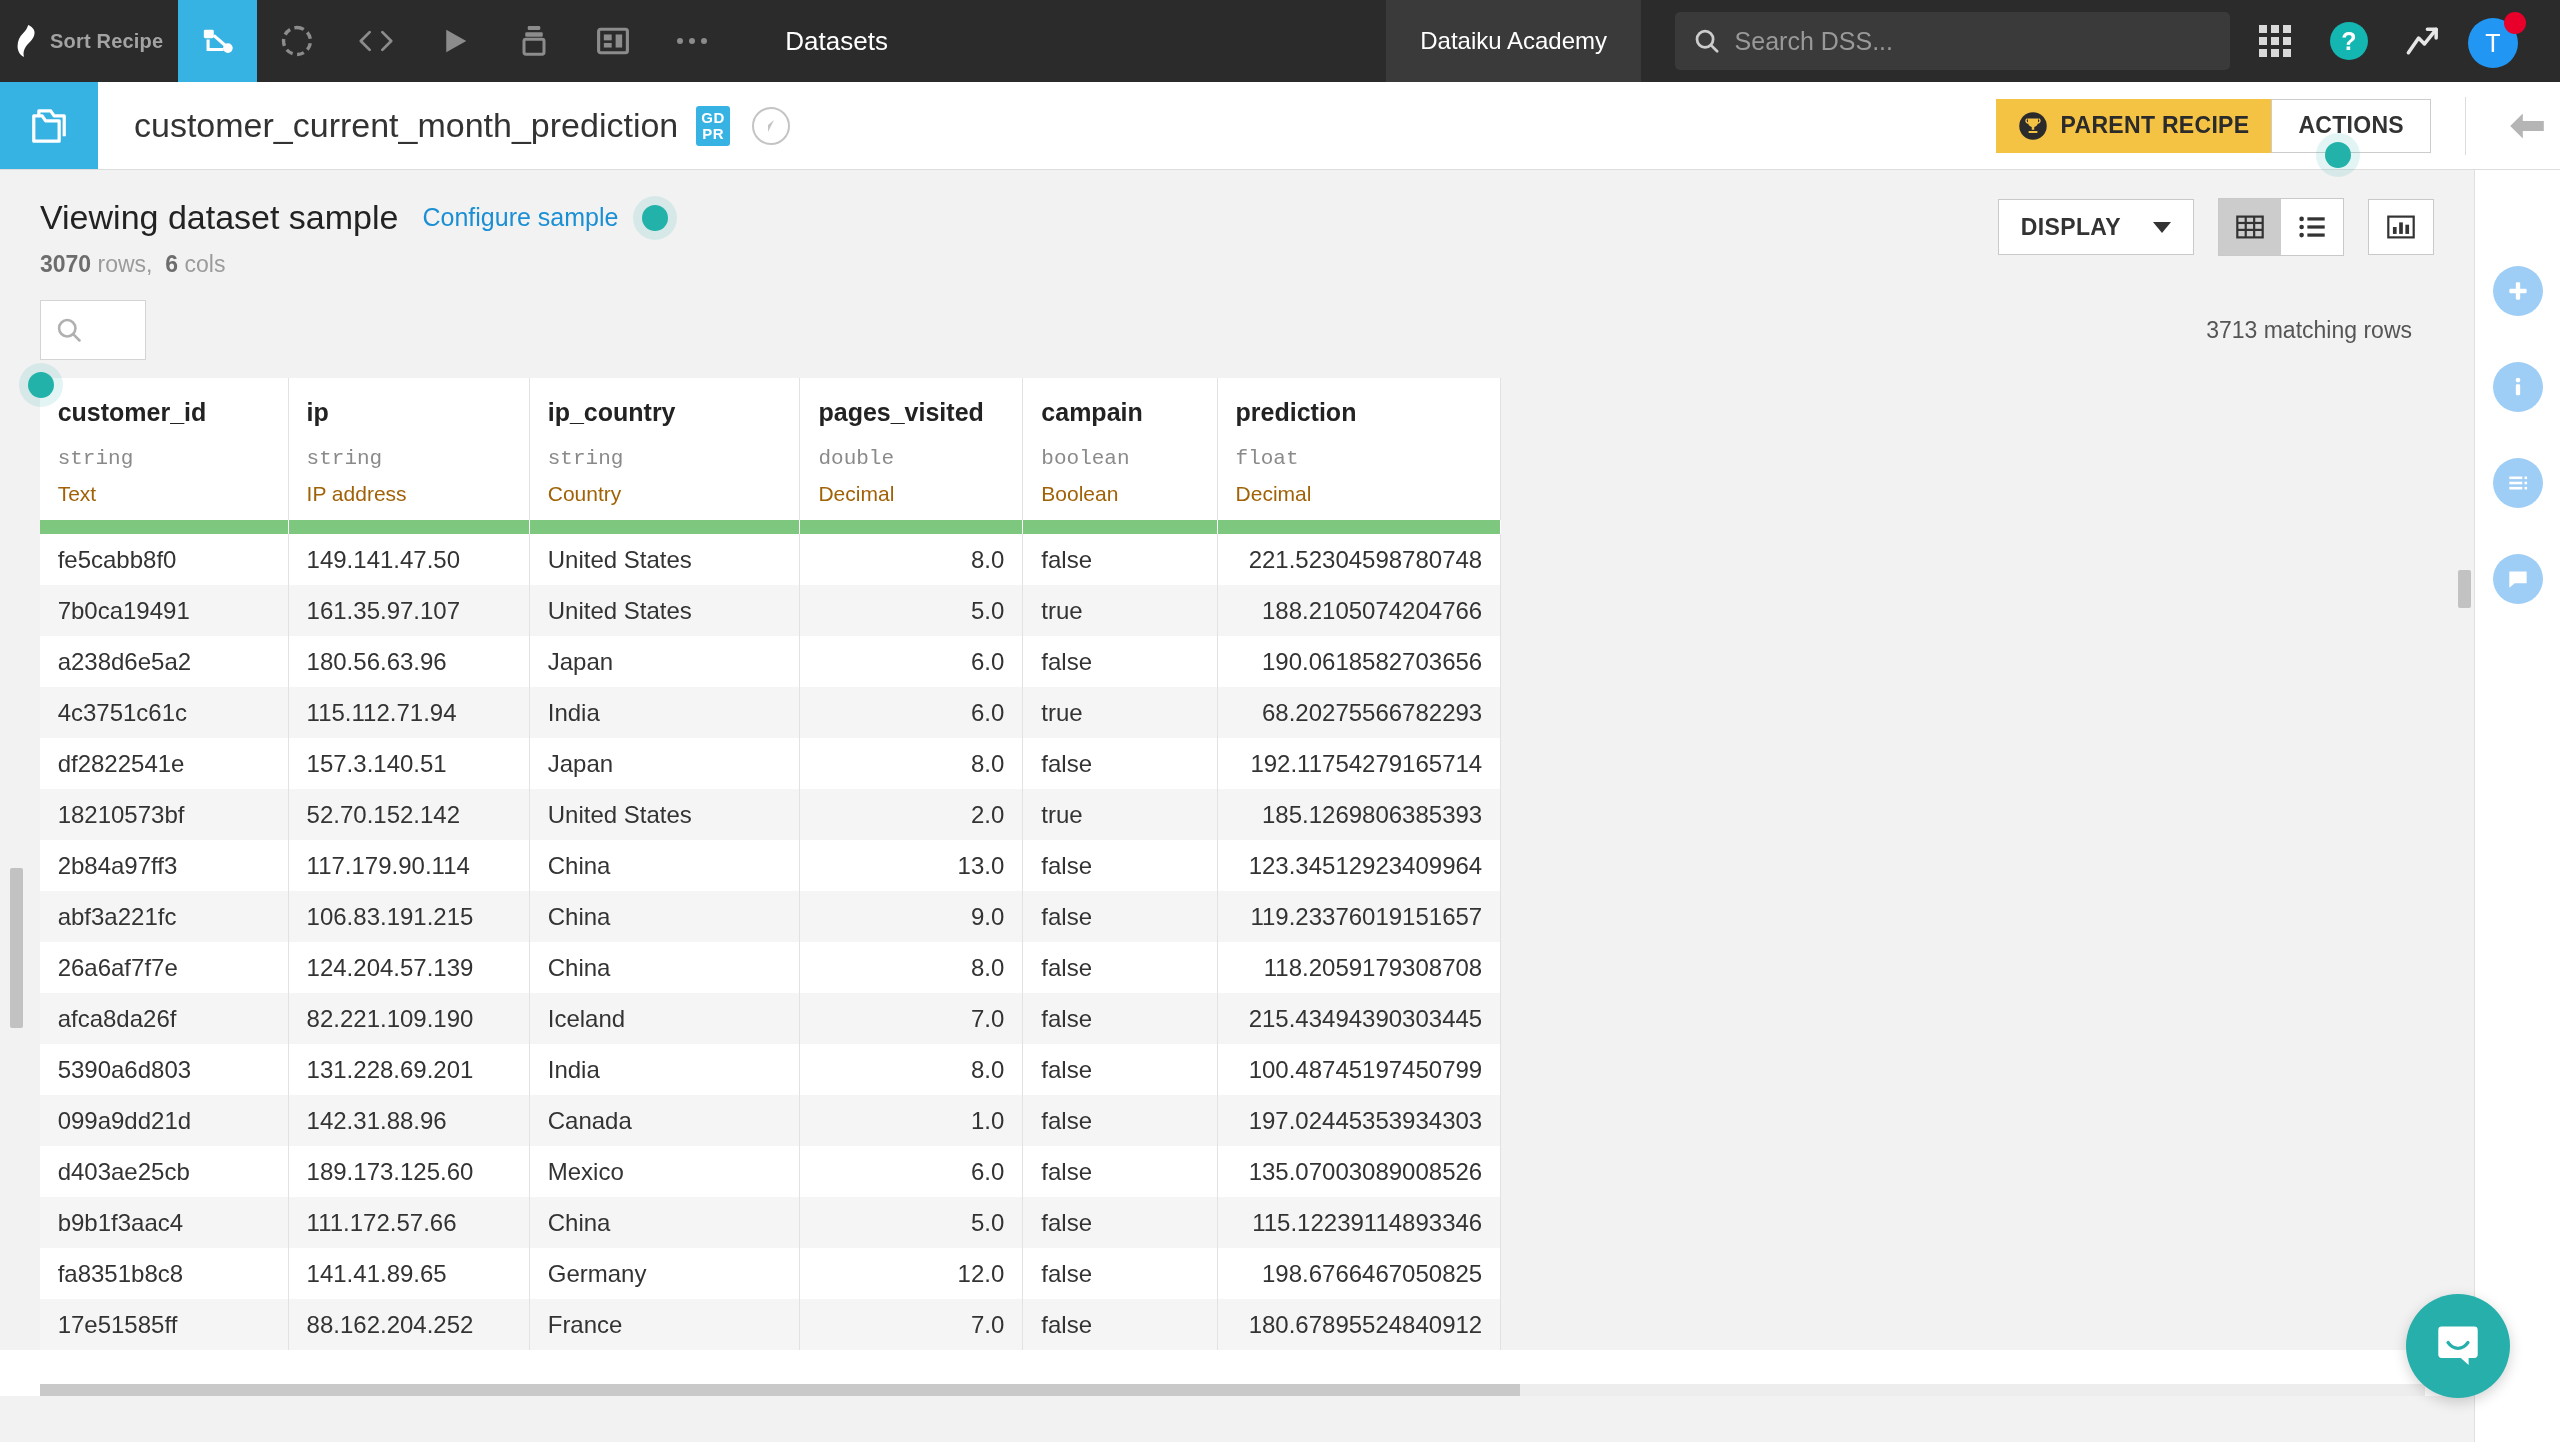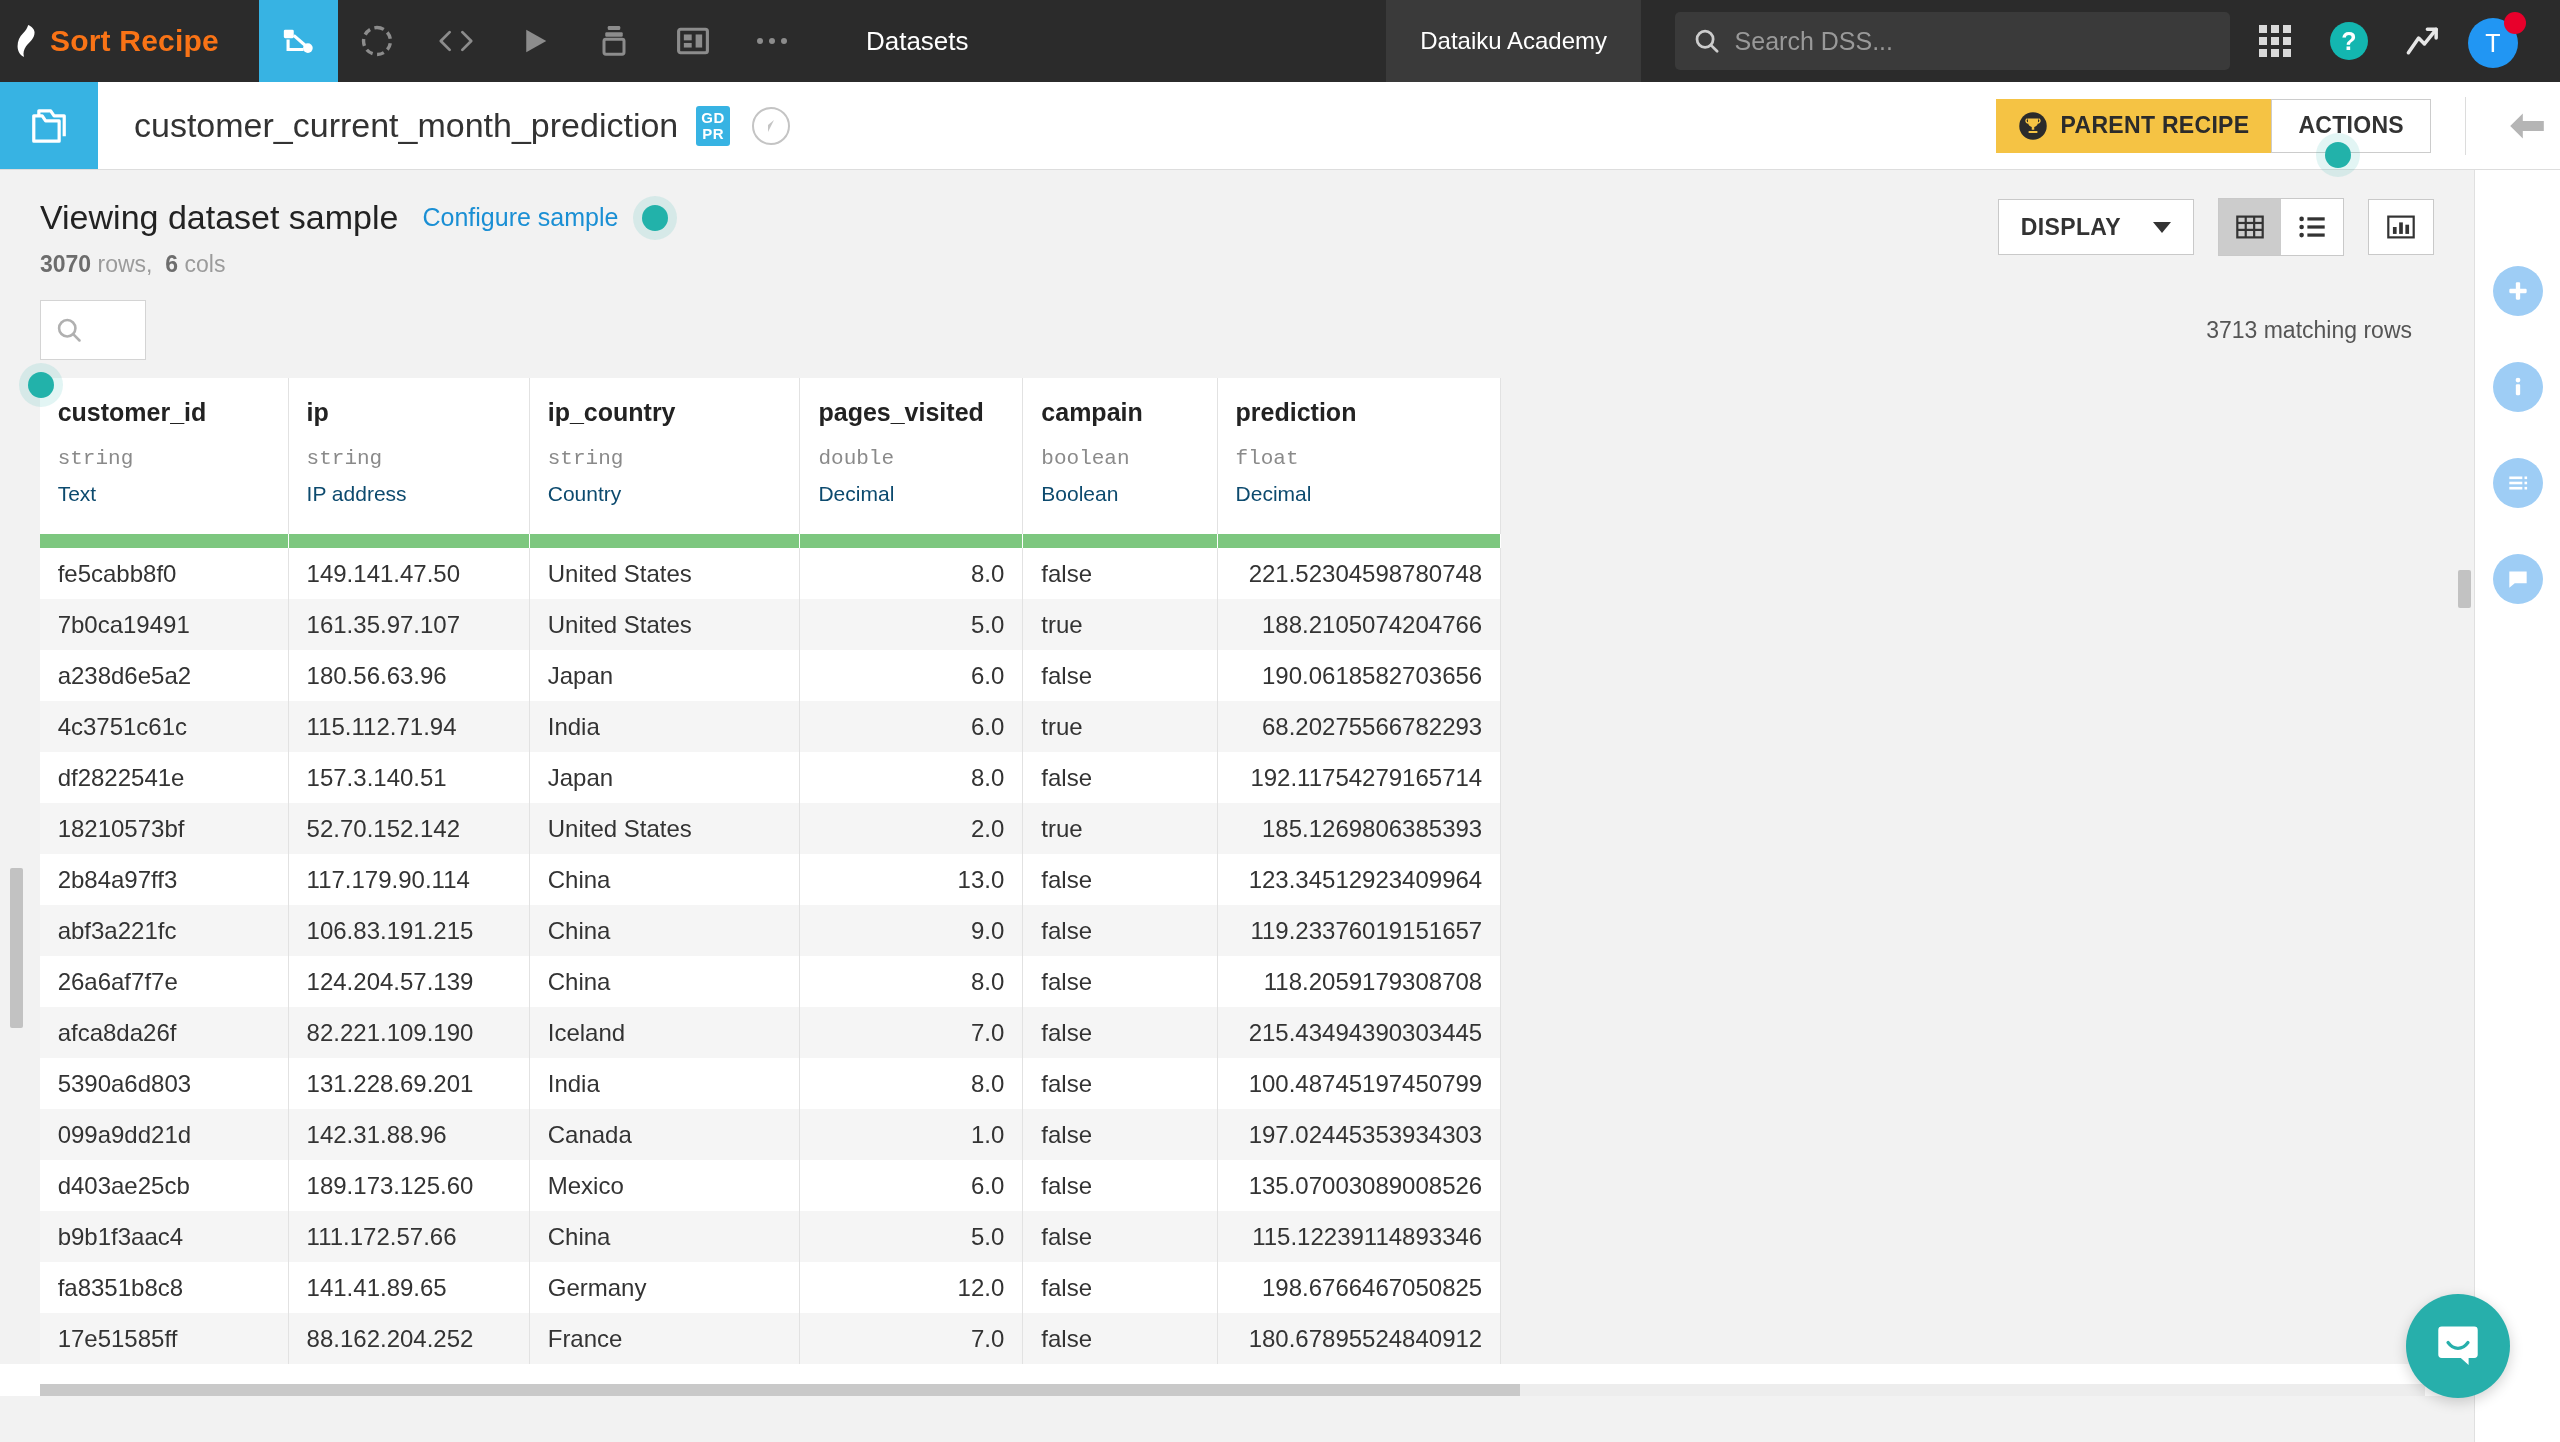--- a/index.html
+++ b/index.html
@@ -11,22 +11,22 @@
   }
 
   
   .topnav {
     height: 82px; background: #2b2b2b; display: flex; align-items: stretch;
     position: relative;
   }
   .logo-box { width: 50px; display: flex; align-items: center; justify-content: center; }
   .bird { width: 26px; height: 34px; fill: #ffffff; }
   .project-name {
-    color: #f97316; font-size: 30px; font-weight: bold; display: flex;
-    align-items: center; padding-right: 40px; letter-spacing: .2px;
+    color: #a3a3a3; font-size: 20px; font-weight: bold; display: flex;
+    align-items: center; padding-right: 15px; letter-spacing: .2px;
   }
   .nav-icon {
     width: 79px; display: flex; align-items: center; justify-content: center;
     color: #8c8c8c;
   }
   .nav-icon.active { background: #37b3e3; color: #ffffff; }
   .nav-icon svg { display: block; }
   .nav-label {
     color: #ffffff; font-size: 26px; display: flex; align-items: center;
     padding: 0 28px; margin-left: 26px;
@@ -152,21 +152,21 @@
   .table-wrap { margin-top: 18px; position: relative; background: #ffffff; }
   table { border-collapse: collapse; table-layout: fixed; }
   .col-gutter { width: 40px; }
   th, td { border-right: 1px solid #e2e2e2; }
   thead th {
     background: #ffffff; vertical-align: top; padding: 20px 18px 0 18px;
     text-align: left; border-bottom: 0; font-weight: normal;
   }
   .th-name { font-size: 25px; font-weight: bold; color: #222222; }
   .th-type { font-size: 21px; color: #8a8a8a; font-family: "Liberation Mono", monospace; margin-top: 20px; }
-  .th-meaning { font-size: 21px; color: #0c4a6e; margin-top: 12px; margin-bottom: 28px; }
+  .th-meaning { font-size: 21px; color: #a16207; margin-top: 12px; margin-bottom: 14px; }
   .meter-row td { height: 14px; padding: 0; background: #7dc77f; border-right: 1px solid #ffffff; }
   tbody td {
     height: 51px; padding: 0 18px; font-size: 24px; color: #333333;
     white-space: nowrap; overflow: hidden;
   }
   tbody tr:nth-child(even) td { background: #f5f5f5; }
   tbody tr:nth-child(odd) td { background: #ffffff; }
   td.num { text-align: right; }
   .table-clip { height: 1018px; overflow: hidden; position: relative; }
 

